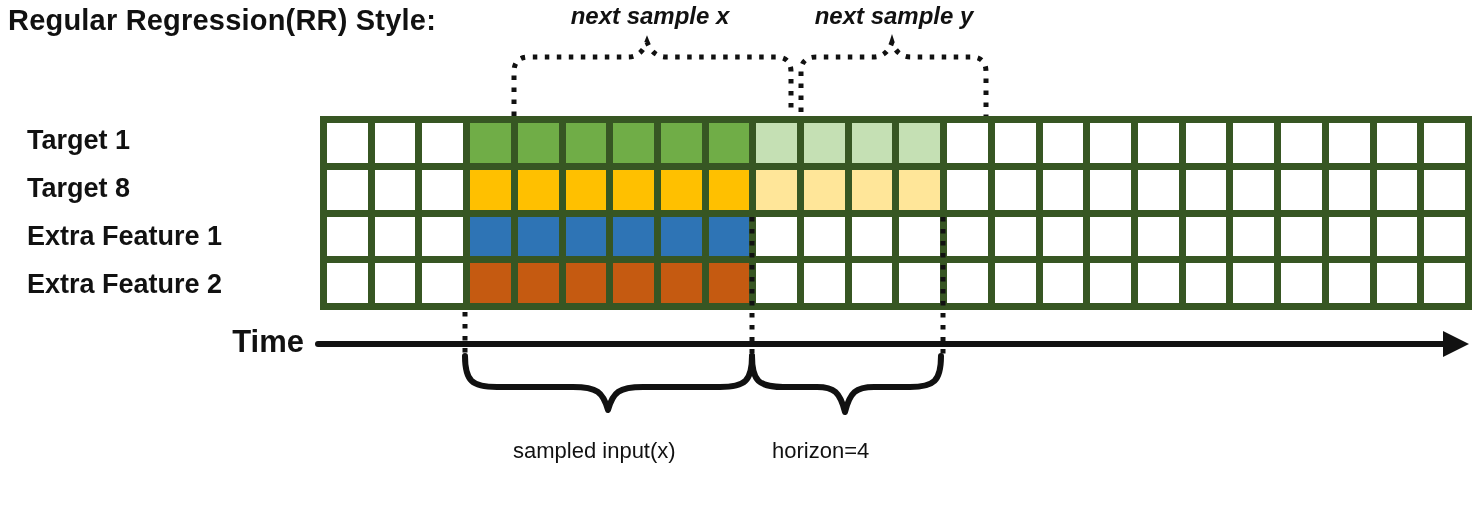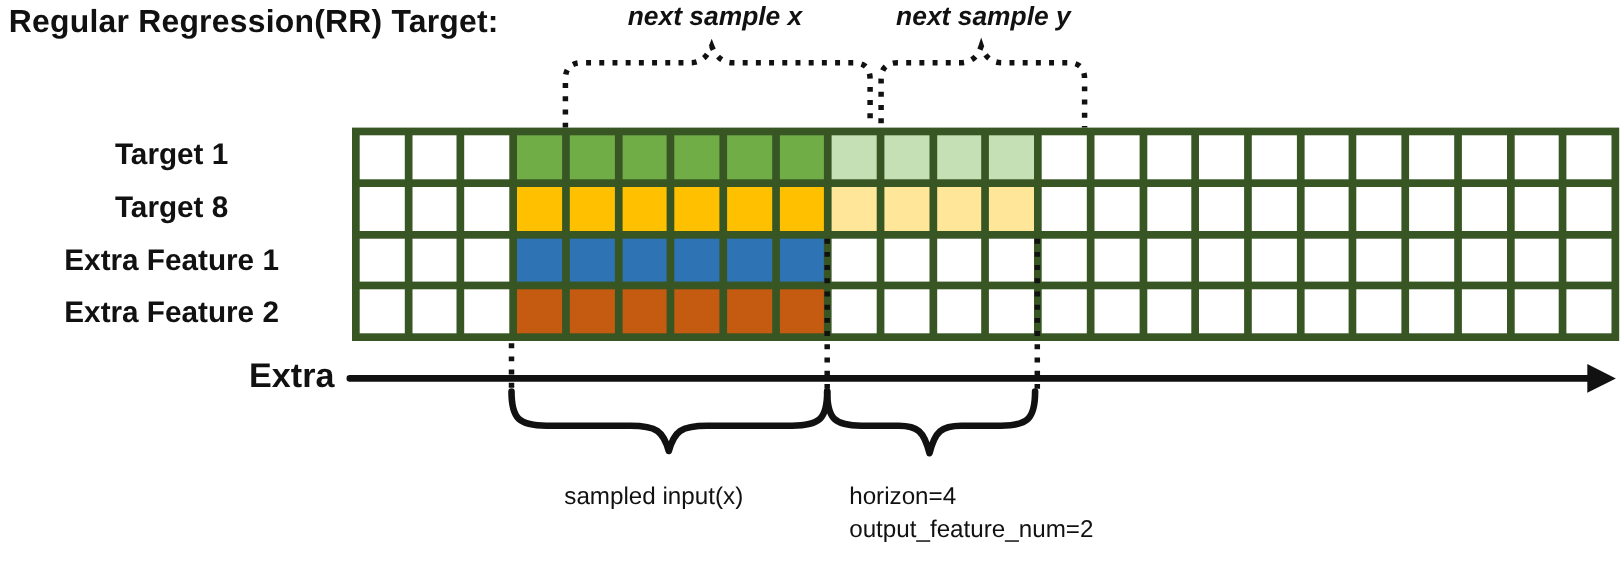--- a/index.html
+++ b/index.html
@@ -10,31 +10,31 @@
   }
   .abs{position:absolute}
   #title{left:8px;top:4px;font-size:29px;font-weight:bold;letter-spacing:.2px;white-space:nowrap}
   .top-label{top:2px;font-style:italic;font-weight:600;font-size:24px;transform:translateX(-50%);white-space:nowrap}
   #grid{
     left:320px;top:116px;width:1152px;height:194px;box-sizing:border-box;
     padding:7px;display:grid;grid-template-columns:repeat(24,1fr);grid-auto-rows:1fr;gap:7px;
   }
   .cell{min-width:0;min-height:0}
   .row-label{
-    left:0;width:312px;height:48px;text-align:center;
-    font-weight:bold;font-size:27px;line-height:48px;white-space:nowrap;
+    left:0;width:312px;height:48px;text-align:left;
+    font-weight:bold;font-size:27px;line-height:48px;white-space:nowrap;padding-left:27px;
   }
   #time-label{left:104px;top:324px;width:200px;text-align:right;font-weight:bold;font-size:31px}
   .note{top:436px;font-size:22px;line-height:30px;white-space:nowrap}
   #overlay{position:absolute;left:0;top:0;pointer-events:none}
 </style>
 </head>
 <body>
 
-<div class="abs" id="title">Regular Regression(RR) Target:</div>
+<div class="abs" id="title">Regular Regression(RR) Style:</div>
 
 <div class="abs top-label" style="left:650px">next sample x</div>
 <div class="abs top-label" style="left:894px">next sample y</div>
 
 <div class="abs" id="grid" style="background: rgb(55, 86, 35);">
     <div class="cell" style="background: rgb(255, 255, 255);"></div>
     <div class="cell" style="background: rgb(255, 255, 255);"></div>
     <div class="cell" style="background: rgb(255, 255, 255);"></div>
     <div class="cell" style="background: rgb(112, 173, 71);"></div>
     <div class="cell" style="background: rgb(112, 173, 71);"></div>
@@ -129,29 +129,28 @@
     <div class="cell" style="background: rgb(255, 255, 255);"></div>
     <div class="cell" style="background: rgb(255, 255, 255);"></div>
     <div class="cell" style="background: rgb(255, 255, 255);"></div>
   </div>
 
 <div class="abs row-label" style="top:116px">Target 1</div>
 <div class="abs row-label" style="top:164px">Target 8</div>
 <div class="abs row-label" style="top:212px">Extra Feature 1</div>
 <div class="abs row-label" style="top:260px">Extra Feature 2</div>
 
-<div class="abs" id="time-label">Extra</div>
+<div class="abs" id="time-label">Time</div>
 
 <div class="abs note" style="left:513px">
   <div>sampled input(x)</div>
 </div>
 
 <div class="abs note" style="left:772px">
   <div>horizon=4</div>
-  <div>output_feature_num=2</div>
 </div>
 
 <svg id="overlay" width="1476" height="516" viewBox="0 0 1476 516">
 
   <g fill="none" stroke="#111" stroke-width="5" stroke-dasharray="4.5 7.5">
     <path d="M514 116 L514 72 Q514 57 529 57 L628 57 Q641 57 647 42 Q653 57 666 57 L776 57 Q791 57 791 72 L791 112"></path>
     <path d="M801 112 L801 72 Q801 57 816 57 L873 57 Q887 57 892 42 Q897 57 911 57 L971 57 Q986 57 986 72 L986 116"></path>
     <path d="M465 312 L465 357"></path>
     <path d="M752 217 L752 357"></path>
     <path d="M943 217 L943 357"></path>

